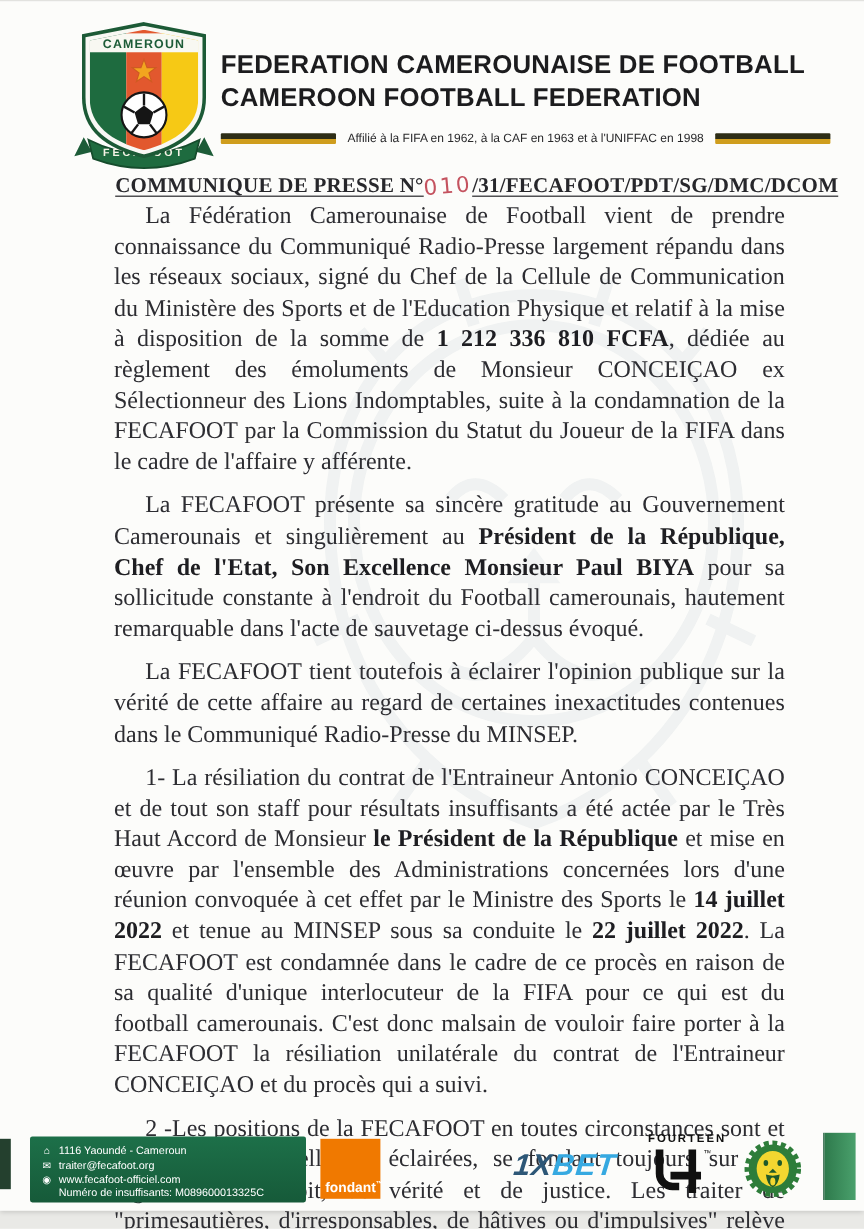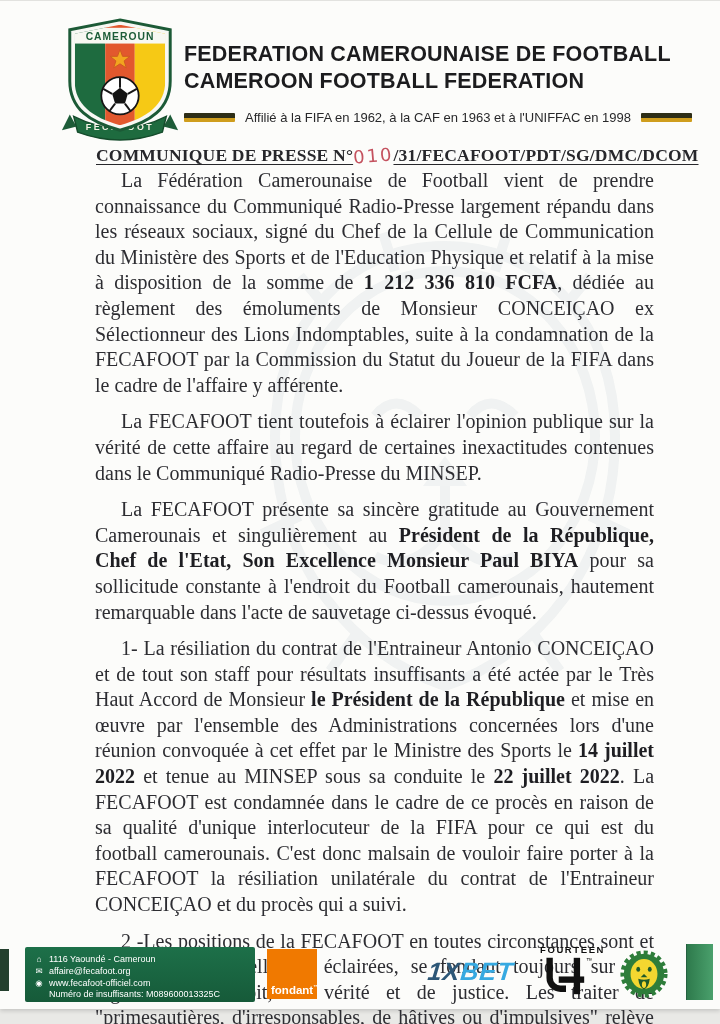--- a/index.html
+++ b/index.html
@@ -34,21 +34,21 @@
     white-space:nowrap;
   }
   .affil-row {
     position:absolute; left:184px; top:109px; width:508px;
     display:flex; align-items:center; gap:10px;
   }
   .flag-bar {
     height:9px; flex:1; border-radius:1px;
     background:linear-gradient(to bottom,#2d2d16 0 52%, #cf9d1d 52% 100%);
   }
-  .affil-text { font-size:13px; color:#28282a; white-space:nowrap; }
+  .affil-text { font-size:10px; color:#28282a; white-space:nowrap; }
 
   
   .doc-title {
     position:absolute; left:96px; top:143px; width:560px;
     font-family:"Liberation Serif", serif;
     font-weight:700; font-size:17.5px; color:#27272b;
     text-decoration:underline; text-underline-offset:3px;
     white-space:nowrap; letter-spacing:.2px;
   }
   .hand-number {
@@ -171,36 +171,36 @@
     <div class="affil-text">Affilié à la FIFA en 1962, à la CAF en 1963 et à l'UNIFFAC en 1998</div>
     <div class="flag-bar"></div>
   </div>
 
   <div class="doc-title">
     <span>COMMUNIQUE DE PRESSE N°</span><span class="hand-number">010</span><span>/31/FECAFOOT/PDT/SG/DMC/DCOM</span>
   </div>
 
   <div class="body-text">
       <p class="para"><span>La Fédération Camerounaise de Football vient de prendre connaissance du Communiqué Radio-Presse largement répandu dans les réseaux sociaux, signé du Chef de la Cellule de Communication du Ministère des Sports et de l'Education Physique et relatif à la mise à disposition de la somme de </span><span class="b">1 212 336 810 FCFA</span><span>, dédiée au règlement des émoluments de Monsieur CONCEIÇAO ex Sélectionneur des Lions Indomptables, suite à la condamnation de la FECAFOOT par la Commission du Statut du Joueur de la FIFA dans le cadre de l'affaire y afférente.</span></p>
+      <p class="para"><span>La FECAFOOT présente sa sincère gratitude au Gouvernement Camerounais et singulièrement au </span><span class="b">Président de la République, Chef de l'Etat, Son Excellence Monsieur Paul BIYA</span><span> pour sa sollicitude constante à l'endroit du Football camerounais, hautement remarquable dans l'acte de sauvetage ci-dessus évoqué.</span></p>
       <p class="para"><span>La FECAFOOT tient toutefois à éclairer l'opinion publique sur la vérité de cette affaire au regard de certaines inexactitudes contenues dans le Communiqué Radio-Presse du MINSEP.</span></p>
-      <p class="para"><span>La FECAFOOT présente sa sincère gratitude au Gouvernement Camerounais et singulièrement au </span><span class="b">Président de la République, Chef de l'Etat, Son Excellence Monsieur Paul BIYA</span><span> pour sa sollicitude constante à l'endroit du Football camerounais, hautement remarquable dans l'acte de sauvetage ci-dessus évoqué.</span></p>
       <p class="para"><span>1- La résiliation du contrat de l'Entraineur Antonio CONCEIÇAO et de tout son staff pour résultats insuffisants a été actée par le Très Haut Accord de Monsieur </span><span class="b">le Président de la République</span><span> et mise en œuvre par l'ensemble des Administrations concernées lors d'une réunion convoquée à cet effet par le Ministre des Sports le </span><span class="b">14 juillet 2022</span><span> et tenue au MINSEP sous sa conduite le </span><span class="b">22 juillet 2022</span><span>. La FECAFOOT est condamnée dans le cadre de ce procès en raison de sa qualité d'unique interlocuteur de la FIFA pour ce qui est du football camerounais. C'est donc malsain de vouloir faire porter à la FECAFOOT la résiliation unilatérale du contrat de l'Entraineur CONCEIÇAO et du procès qui a suivi.</span></p>
       <p class="para"><span>2 -Les positions de la FECAFOOT en toutes circonstances sont et demeurent rationnelles et éclairées, se fondant toujours sur des arguments de droit, de vérité et de justice. Les traiter de "primesautières, d'irresponsables, de hâtives ou d'impulsives" relève simplement de la provocation et de l'insulte. La Fédération ne saurait y répondre par respect</span></p>
     </div>
 
   <div class="edge-bar-left"></div>
 
   <div class="contact-box">
     <div class="c-line">
       <span class="c-icon">⌂</span>
       <span>1116 Yaoundé - Cameroun</span>
     </div>
     <div class="c-line">
       <span class="c-icon">✉</span>
-      <span>affaire@fecafoot.org</span>
+      <span>traiter@fecafoot.org</span>
     </div>
     <div class="c-line">
       <span class="c-icon">◉</span>
       <span>www.fecafoot-officiel.com</span>
     </div>
     <div class="c-tax">Numéro de insuffisants: M089600013325C</div>
   </div>
 
   <div class="orange-logo">
     <span><span>fondant</span><sup>™</sup></span>

